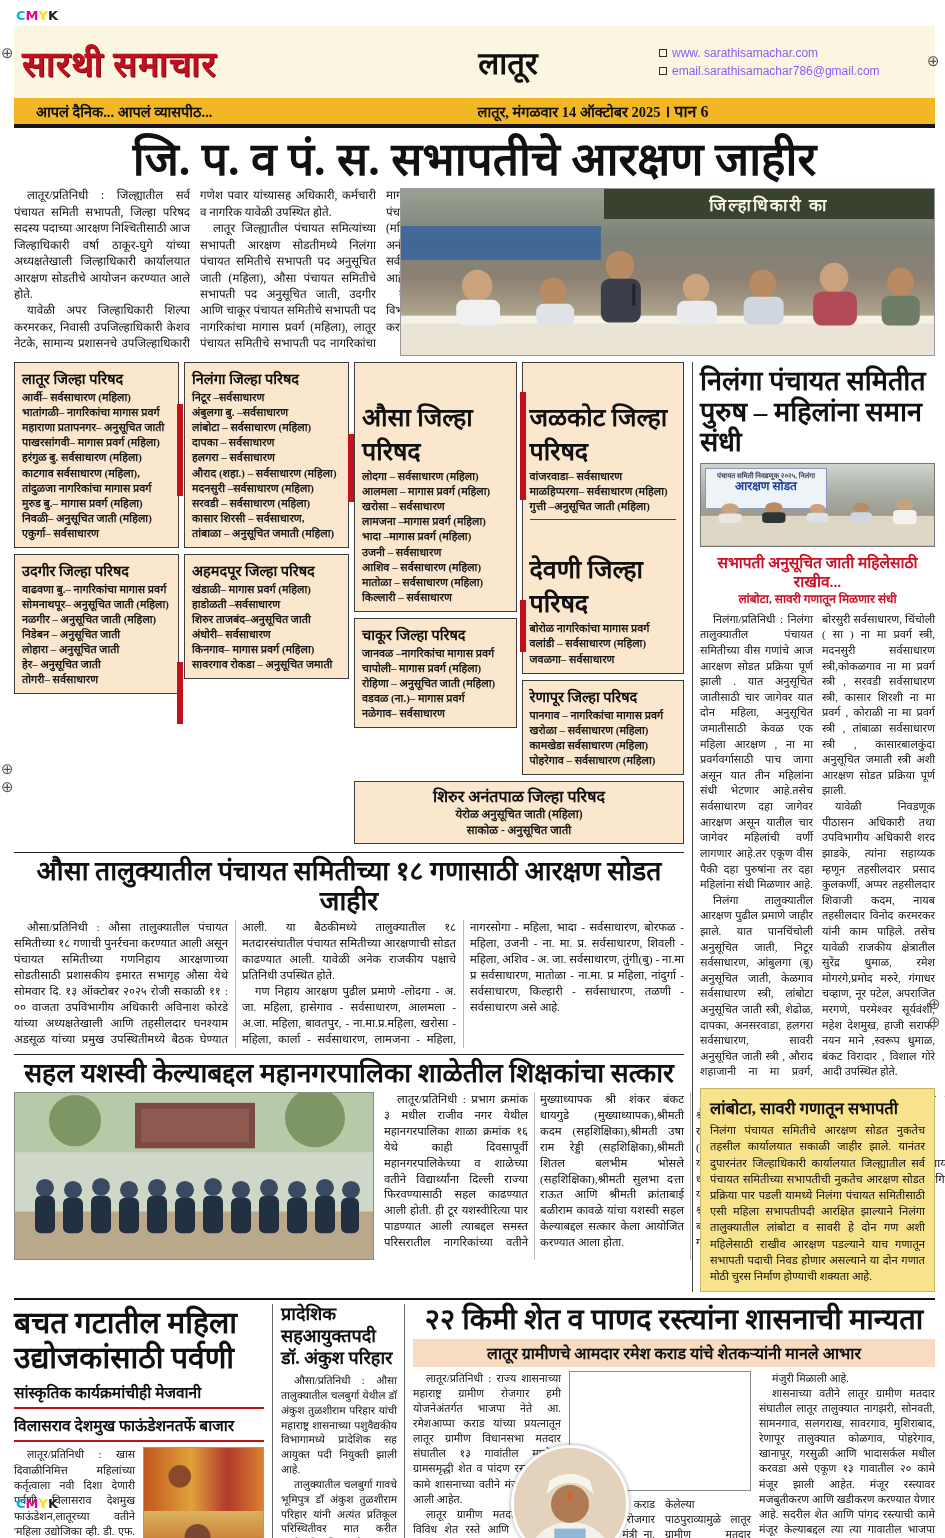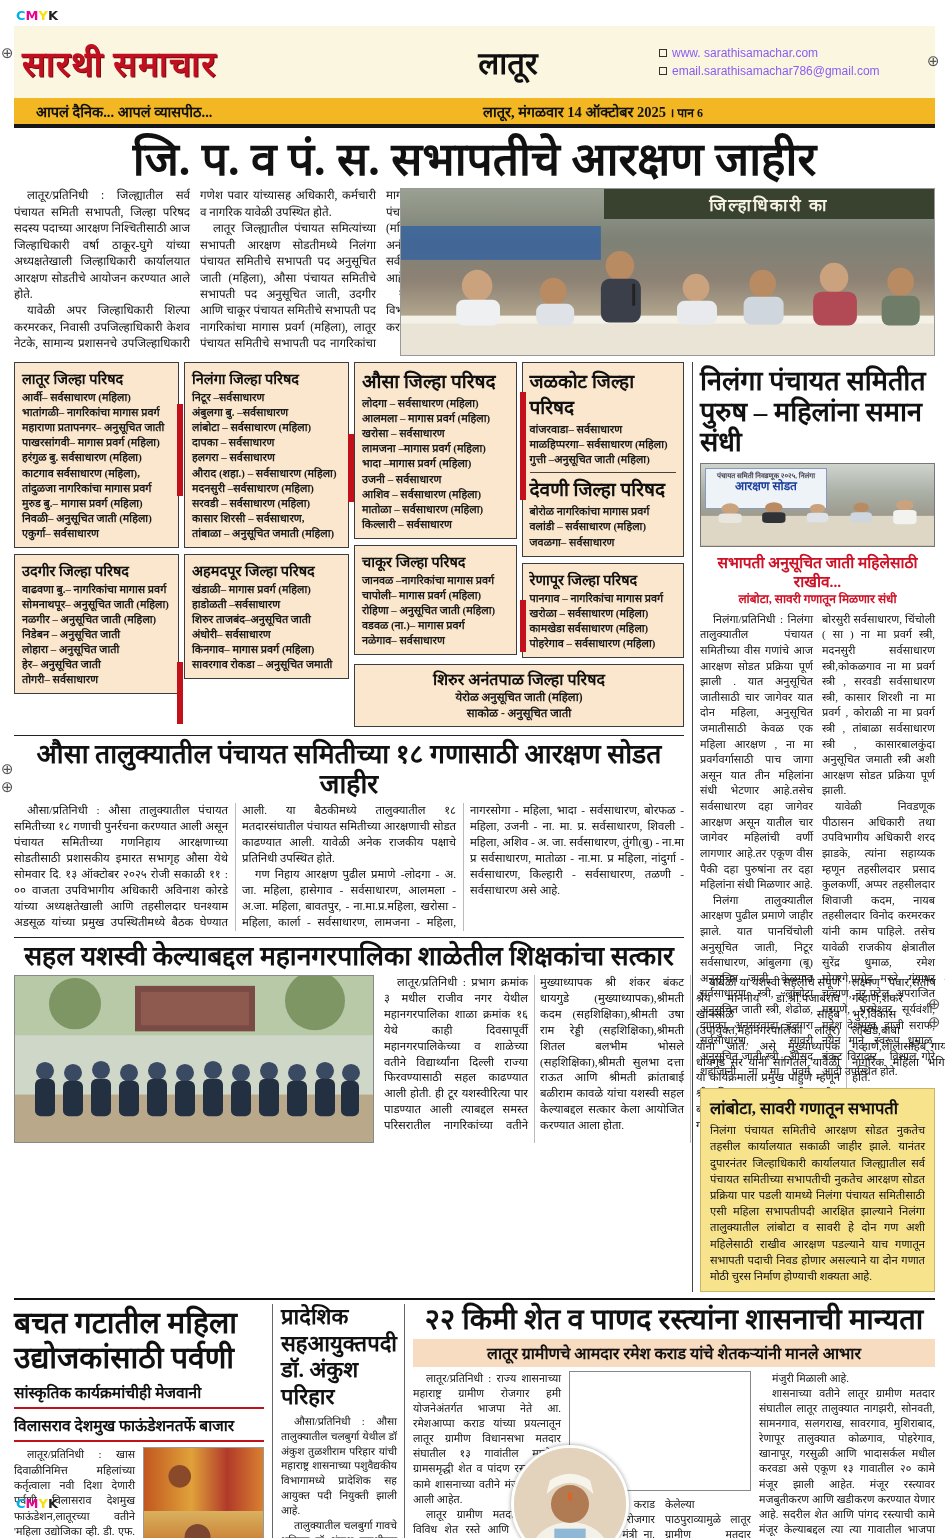--- a/index.html
+++ b/index.html
@@ -18,21 +18,21 @@
   .masthead{color:#C01020;font-weight:800;font-size:35px;width:335px;letter-spacing:1px;
             text-shadow:1px 1px 0 #7a0a14;}
   .city{flex:1;text-align:center;font-weight:800;font-size:31px;color:#101010;}
   .contacts{width:268px;font-family:"Liberation Sans",sans-serif;font-size:12px;line-height:1.5;color:#8b5cf6;}
   .contact-row{display:flex;align-items:center;gap:5px;}
   .sq{width:6px;height:6px;border:1px solid #333;display:inline-block;flex:0 0 auto;}
   .dateband{background:#F2B722;border-bottom:4px solid #161616;display:flex;align-items:center;
             height:26px;font-weight:bold;font-size:14.5px;}
   .tagline{width:335px;padding-left:22px;}
   .dateline{flex:1;text-align:center;}
-  .pageno{font-size:12px;font-weight:bold;margin-top:48px;}
+  .pageno{font-size:16px;font-weight:bold;margin-top:48px;}
 
   
   .lead-h1{margin:8px 0 4px;text-align:center;font-size:46px;line-height:1.05;font-weight:800;}
   .row1{display:flex;gap:24px;height:168px;}
   .lead-body{width:362px;column-count:2;column-gap:10px;font-size:11.6px;line-height:1.42;text-align:justify;}
   p.para{margin:0;text-indent:13px;}
   .lead-photo{flex:1;position:relative;background:
       linear-gradient(180deg,#9aa092 0%,#7d8176 30%,#8d8274 55%,#b4a88f 78%,#cfc7b2 100%);
       border:1px solid #999;overflow:hidden;}
   .photo-banner{position:absolute;top:0;right:0;width:62%;height:30px;background:#39412f;
@@ -44,21 +44,21 @@
   .middle{display:grid;grid-template-columns:1fr 243px;gap:8px;margin-top:6px;}
   .mid-right{border-left:1px solid #444;padding-left:7px;}
 
   
   .boards{display:flex;gap:5px;position:relative;justify-content:center;}
   .bcol{flex:1;display:flex;flex-direction:column;}
   .bwide{flex:2;display:flex;flex-direction:column;}
   .brow{display:flex;gap:5px;flex:1;}
   .board{background:#FBE7CD;border:1.6px solid #3d3d3d;padding:5px 7px 6px;margin-bottom:6px;}
   .board-title{font-weight:800;font-size:14.5px;margin-bottom:2px;}
-  .board-title.lg{font-size:19px;}
+  .board-title.lg{font-size:25px;margin-top:31px;}
   .bitem{font-size:10.9px;line-height:1.38;font-weight:600;color:#1b1b1b;}
   .shirur{background:#FBE7CD;border:1.6px solid #3d3d3d;text-align:center;padding:3px 6px 5px;margin-bottom:6px;}
   .shirur .board-title{font-size:16px;margin-bottom:0;}
   .shirur .bitem{font-size:11.5px;}
   .red-tick{position:absolute;width:6px;background:#C3111B;}
   .rt1{left:163px;top:42px;height:92px;}
   .rt2{left:163px;top:300px;height:62px;}
   .rt3{left:334px;top:72px;height:68px;}
   .rt4{left:506px;top:30px;height:108px;}
   .rt5{left:506px;top:238px;height:52px;}
@@ -95,21 +95,21 @@
   .bachat-col{flex:1;font-size:10.8px;line-height:1.42;text-align:justify;}
   .bachat-photo{height:150px;border:1px solid #999;margin-bottom:4px;display:flex;flex-direction:column;}
   .bph1{flex:1;background:radial-gradient(circle at 30% 45%,#8a4a2a 12%,transparent 13%),
         linear-gradient(90deg,#c2571f,#e0a13a 40%,#b13a2a 70%,#d98030);}
   .bph2{flex:1.4;background:radial-gradient(circle at 45% 30%,#7c4630 14%,transparent 15%),
         linear-gradient(180deg,#d9b15e 0%,#c97a33 40%,#7fa3b5 75%,#d3c08e 100%);}
 
   .rightwrap{border-left:1px solid #666;padding-left:6px;display:flex;flex-direction:column;}
   .toprow{display:flex;gap:0;}
   .pradeshik{width:116px;padding:0 7px 0 2px;border-right:1px solid #666;}
-  .prad-h{font-weight:800;font-size:22px;line-height:1.2;margin:0 0 5px;}
+  .prad-h{font-weight:800;font-size:18px;line-height:1.2;margin:0 0 5px;}
   .prad-body{font-size:10.6px;line-height:1.4;text-align:justify;}
 
   .roads{flex:1;padding-left:8px;}
   .roads-h{font-weight:800;font-size:29px;text-align:center;line-height:1.05;margin:0 0 4px;}
   .roads-sub{background:#F8DCC2;text-align:center;font-weight:800;font-size:16px;padding:3px 0;margin-bottom:4px;}
   .roads-flex{display:flex;gap:8px;}
   .roads-left{width:148px;font-size:10.8px;line-height:1.4;text-align:justify;}
   .roads-midwrap{flex:1;position:relative;}
   .roads-photo{height:118px;border:1px solid #888;background:
       linear-gradient(180deg,#b9c98f 0%,#9db06d 30%,#b9a870 55%,#8f general 0),

